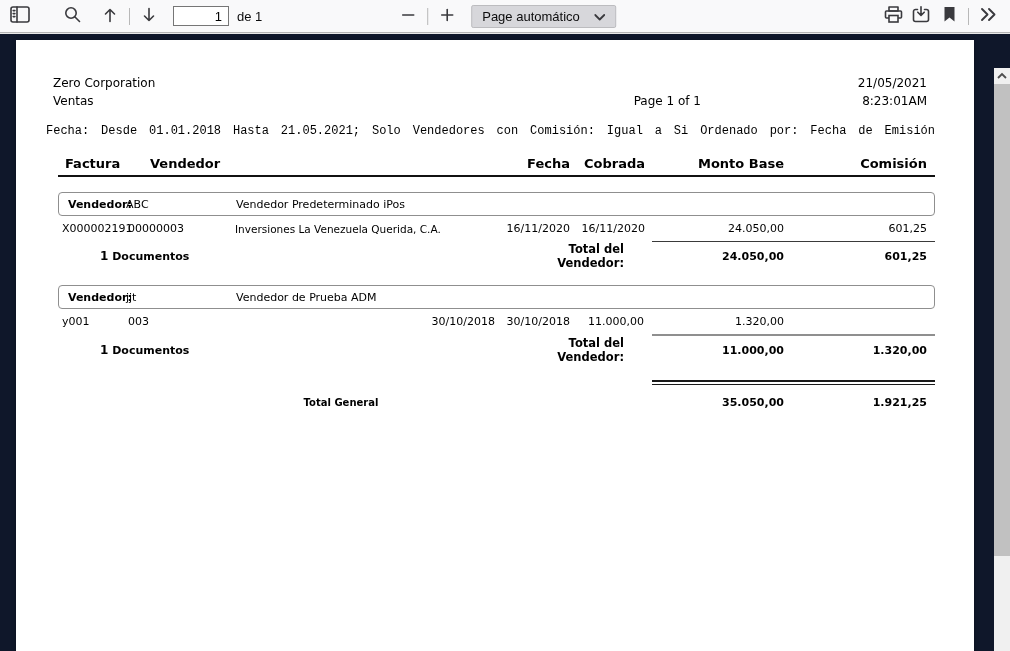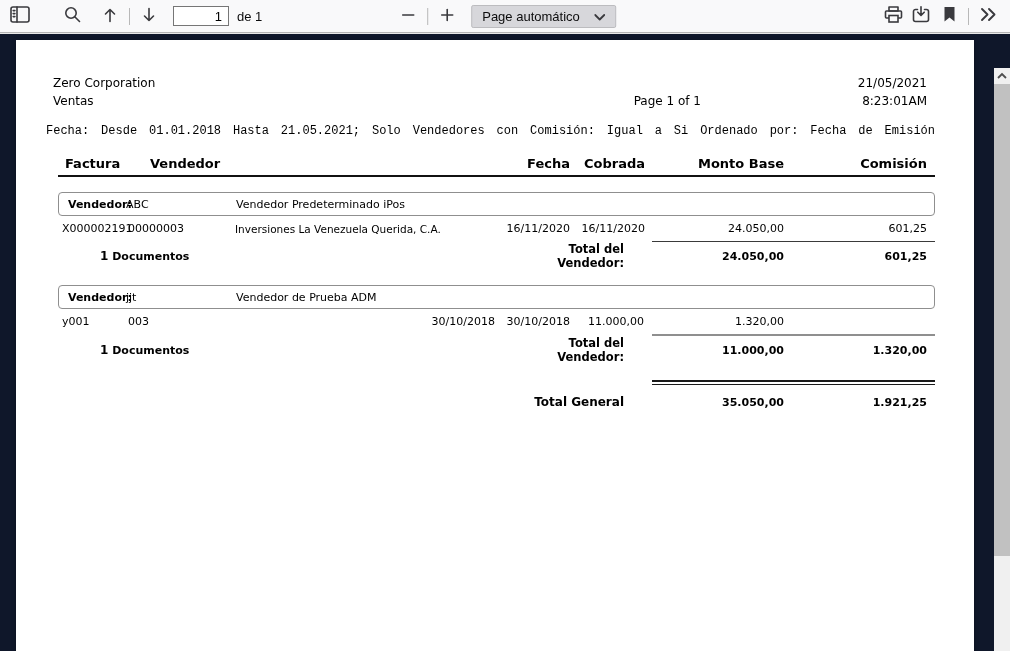--- a/index.html
+++ b/index.html
@@ -68,22 +68,22 @@
   .rule-gray  { grid-column:6/8; border-top:2px solid #8f8f8f; height:0; }
   .totals-row { height:28px; }
   .totals-row .docs { grid-column:1/4; padding-left:42px; font-weight:bold; }
   .totals-row .docs .cnt { font-size:12px; }
   .totals-row .tlabel { grid-column:4/6; text-align:right; padding-right:28px;
                         font-weight:bold; font-size:11.5px; }
   .grand { margin-top:16px; }
   .grand-rule { grid-column:6/8; height:5px; border-top:2px solid #1a1a1a;
                 border-bottom:1px solid #1a1a1a; }
   .grand-row { height:34px; }
-  .grand-row .glabel { grid-column:1/6; text-align:right; padding-right:28px;
-                       font-weight:bold; font-size:12px; }
+  .grand-row .glabel { grid-column:1/6; text-align:center; padding-right:28px;
+                       font-weight:bold; font-size:10px; }
 
   
   .scrollbar { position:absolute; right:0; top:34px; width:16px; height:617px;
                background:#f0f0f0; }
   .sb-arrow { position:absolute; left:0; width:16px; height:16px;
               display:flex; align-items:center; justify-content:center; cursor:pointer; }
   .sb-up { top:0; }
   .sb-thumb { position:absolute; left:0; top:16px; width:16px; height:472px;
               background:#c1c1c1; cursor:pointer; }
   .sb-chev { stroke:#4d4d4d; fill:none; stroke-width:1.8; }

